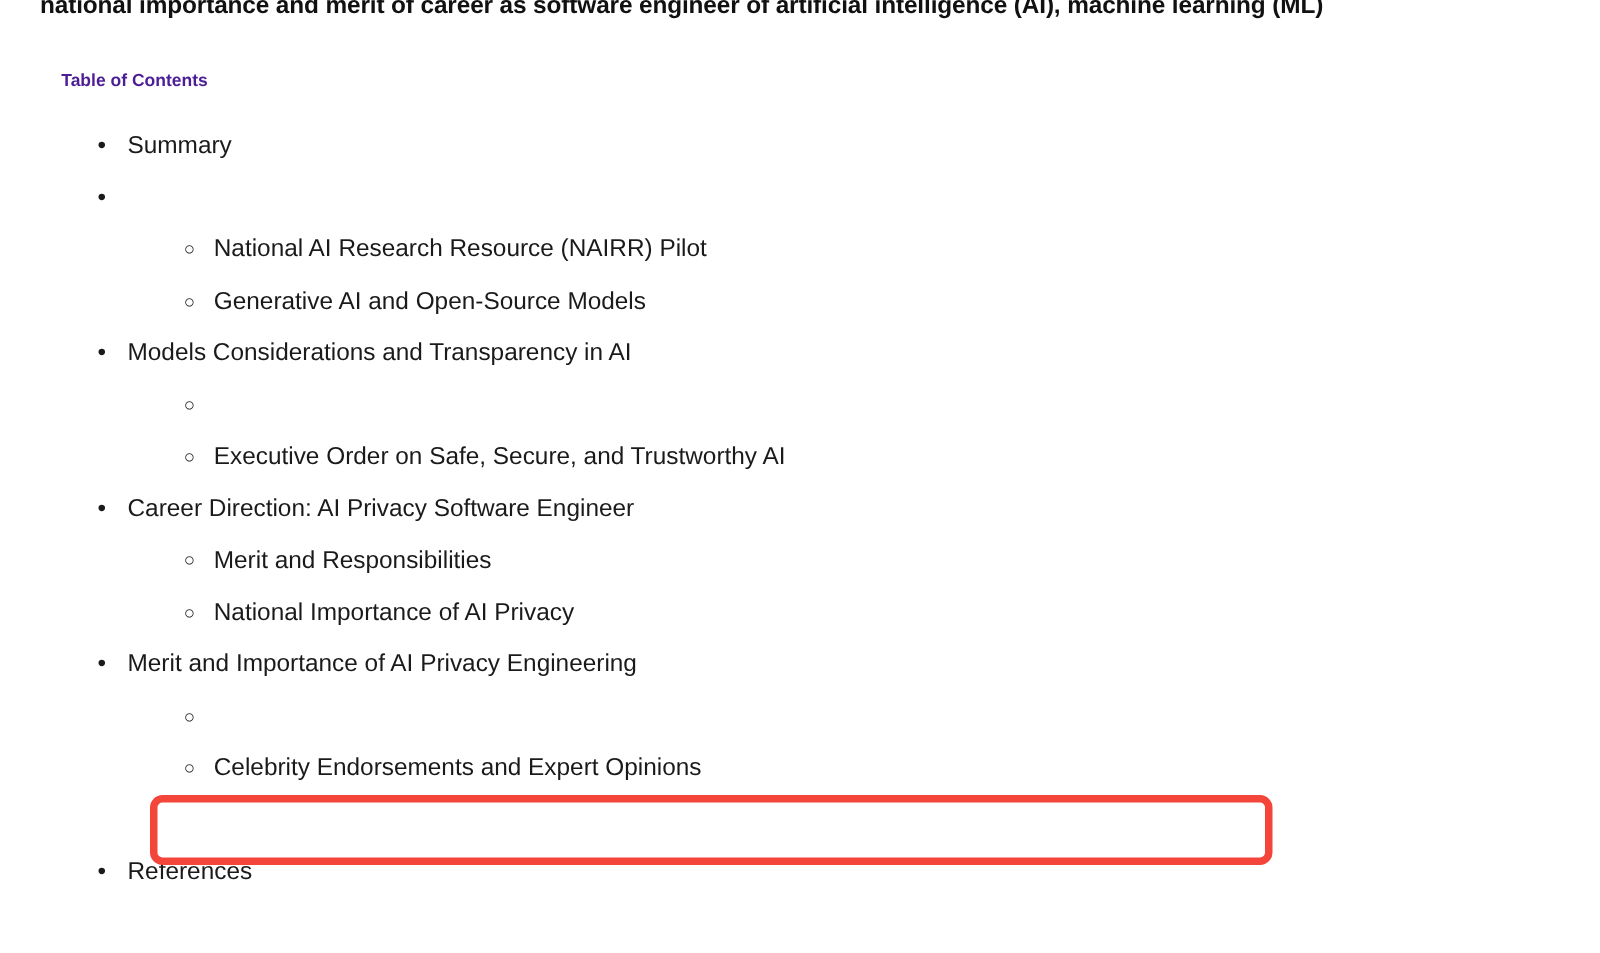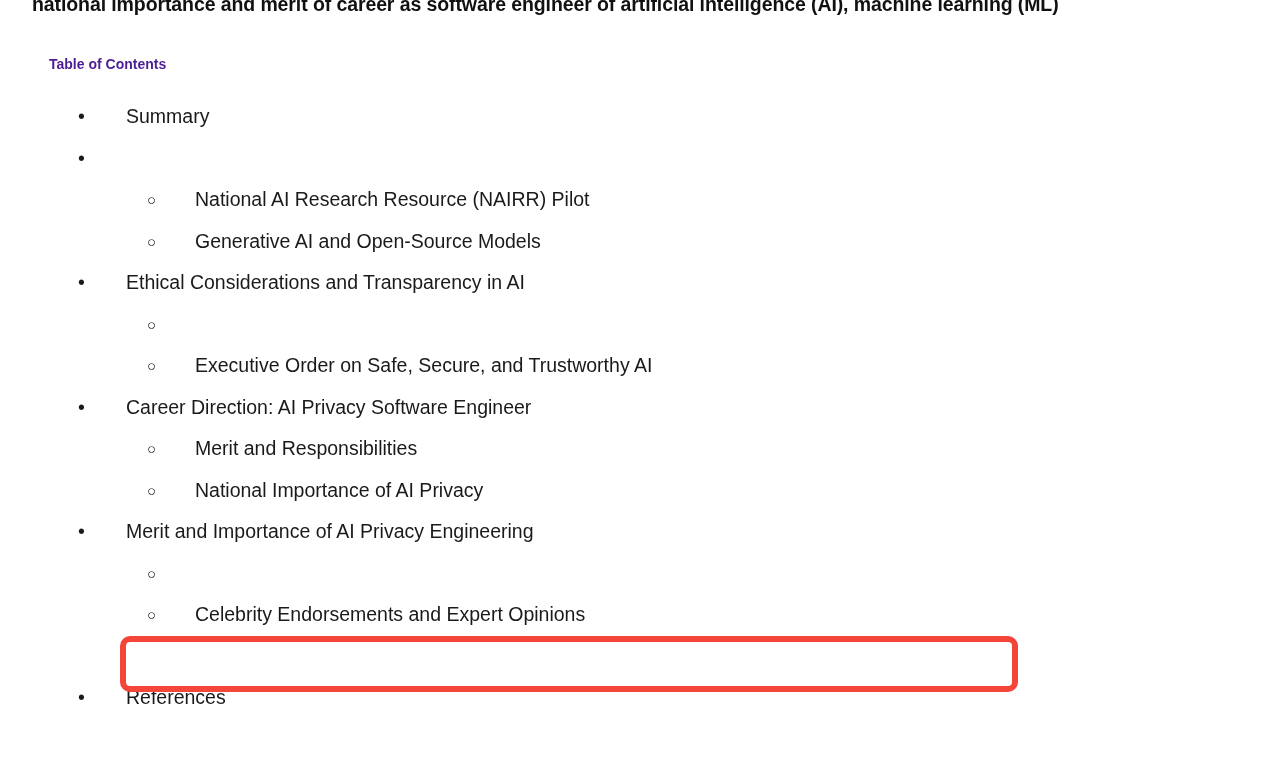--- a/index.html
+++ b/index.html
@@ -79,21 +79,20 @@
     position: absolute;
     left: 115px;
     top: 1px;
     font-size: 15px;
     line-height: 24px;
     color: #1a1a1a;
   }
   .label {
     display: inline-block;
     white-space: nowrap;
-    margin-left: 24px;
   }
   .highlight-box {
     position: absolute;
     left: 120px;
     top: 636px;
     width: 898px;
     height: 56px;
     border: 6px solid #f4453a;
     border-radius: 10px;
     background: #ffffff;
@@ -137,21 +136,21 @@
     <li class="toc-item level-2">
       <span class="bullet">○</span>
       <span class="label">National AI Research Resource (NAIRR) Pilot</span>
     </li>
     <li class="toc-item level-2">
       <span class="bullet">○</span>
       <span class="label">Generative AI and Open-Source Models</span>
     </li>
     <li class="toc-item level-1">
       <span class="bullet">•</span>
-      <span class="label">Ethical Considerations and Transparency in AI</span>
+      <span class="label">Models Considerations and Transparency in AI</span>
     </li>
     <li class="toc-item level-2">
       <span class="bullet">○</span>
     </li>
     <li class="toc-item level-2">
       <span class="bullet">○</span>
       <span class="label">Executive Order on Safe, Secure, and Trustworthy AI</span>
     </li>
     <li class="toc-item level-1">
       <span class="bullet">•</span>

